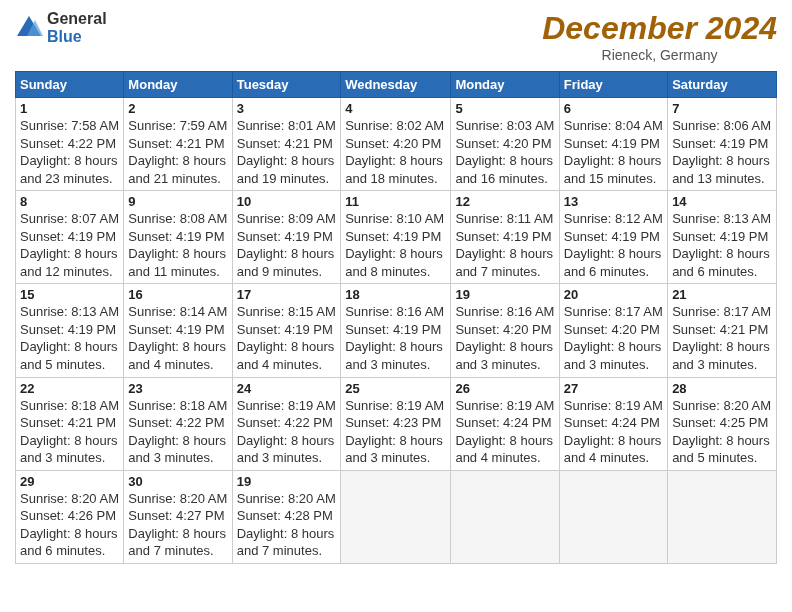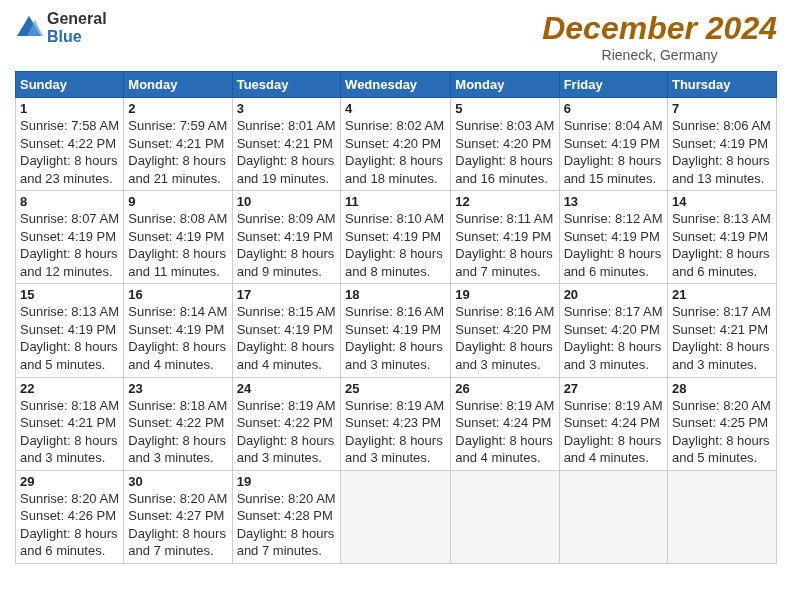--- a/index.html
+++ b/index.html
@@ -126,21 +126,21 @@
 
   <table class="calendar">
     <thead>
       <tr>
       <th>Sunday</th>
           <th>Monday</th>
           <th>Tuesday</th>
           <th>Wednesday</th>
           <th>Monday</th>
           <th>Friday</th>
-          <th>Thursday</th>
+          <th>Saturday</th>
         </tr>
     </thead>
     <tbody id="calendar-body">
     <tr>
           <td>
             <span class="day-num">1</span>
             <div class="day-info">Sunrise: 7:58 AM<br>Sunset: 4:22 PM<br>Daylight: 8 hours<br>and 23 minutes.</div>
           </td>
           <td>
             <span class="day-num">2</span>

